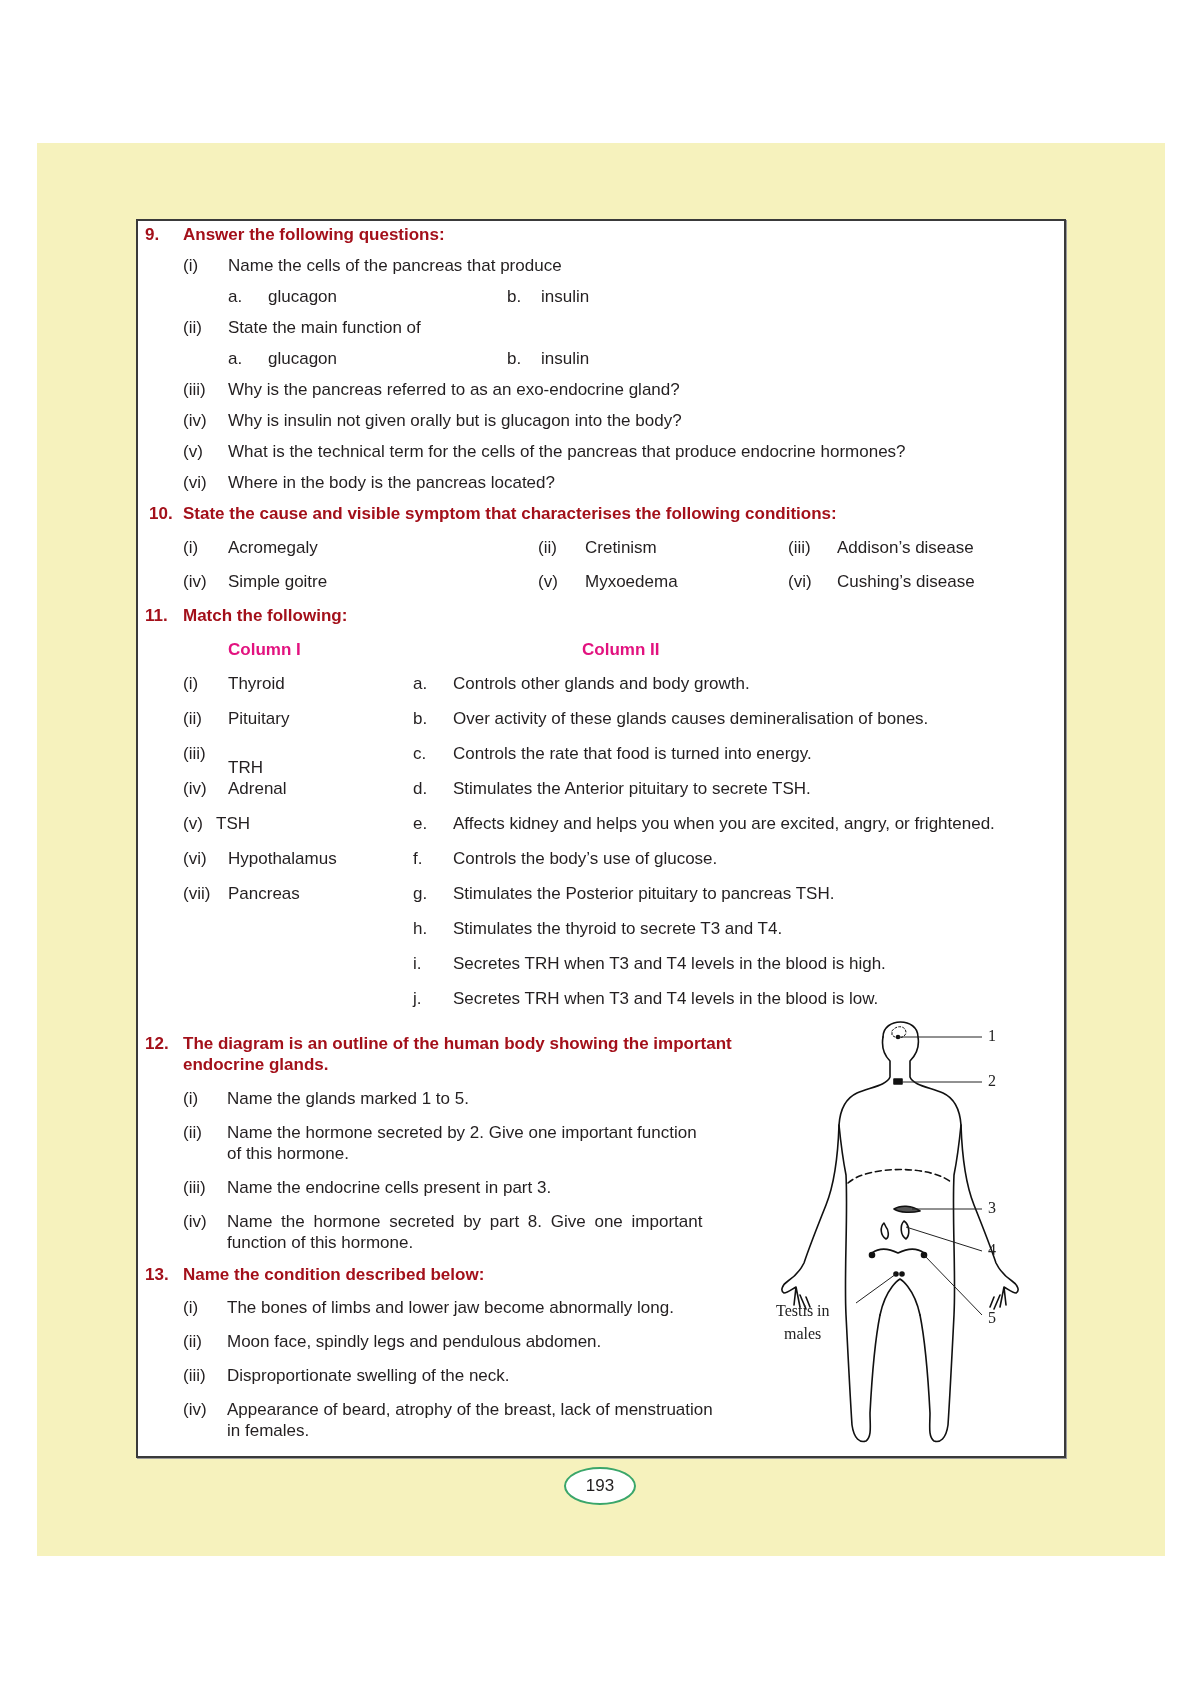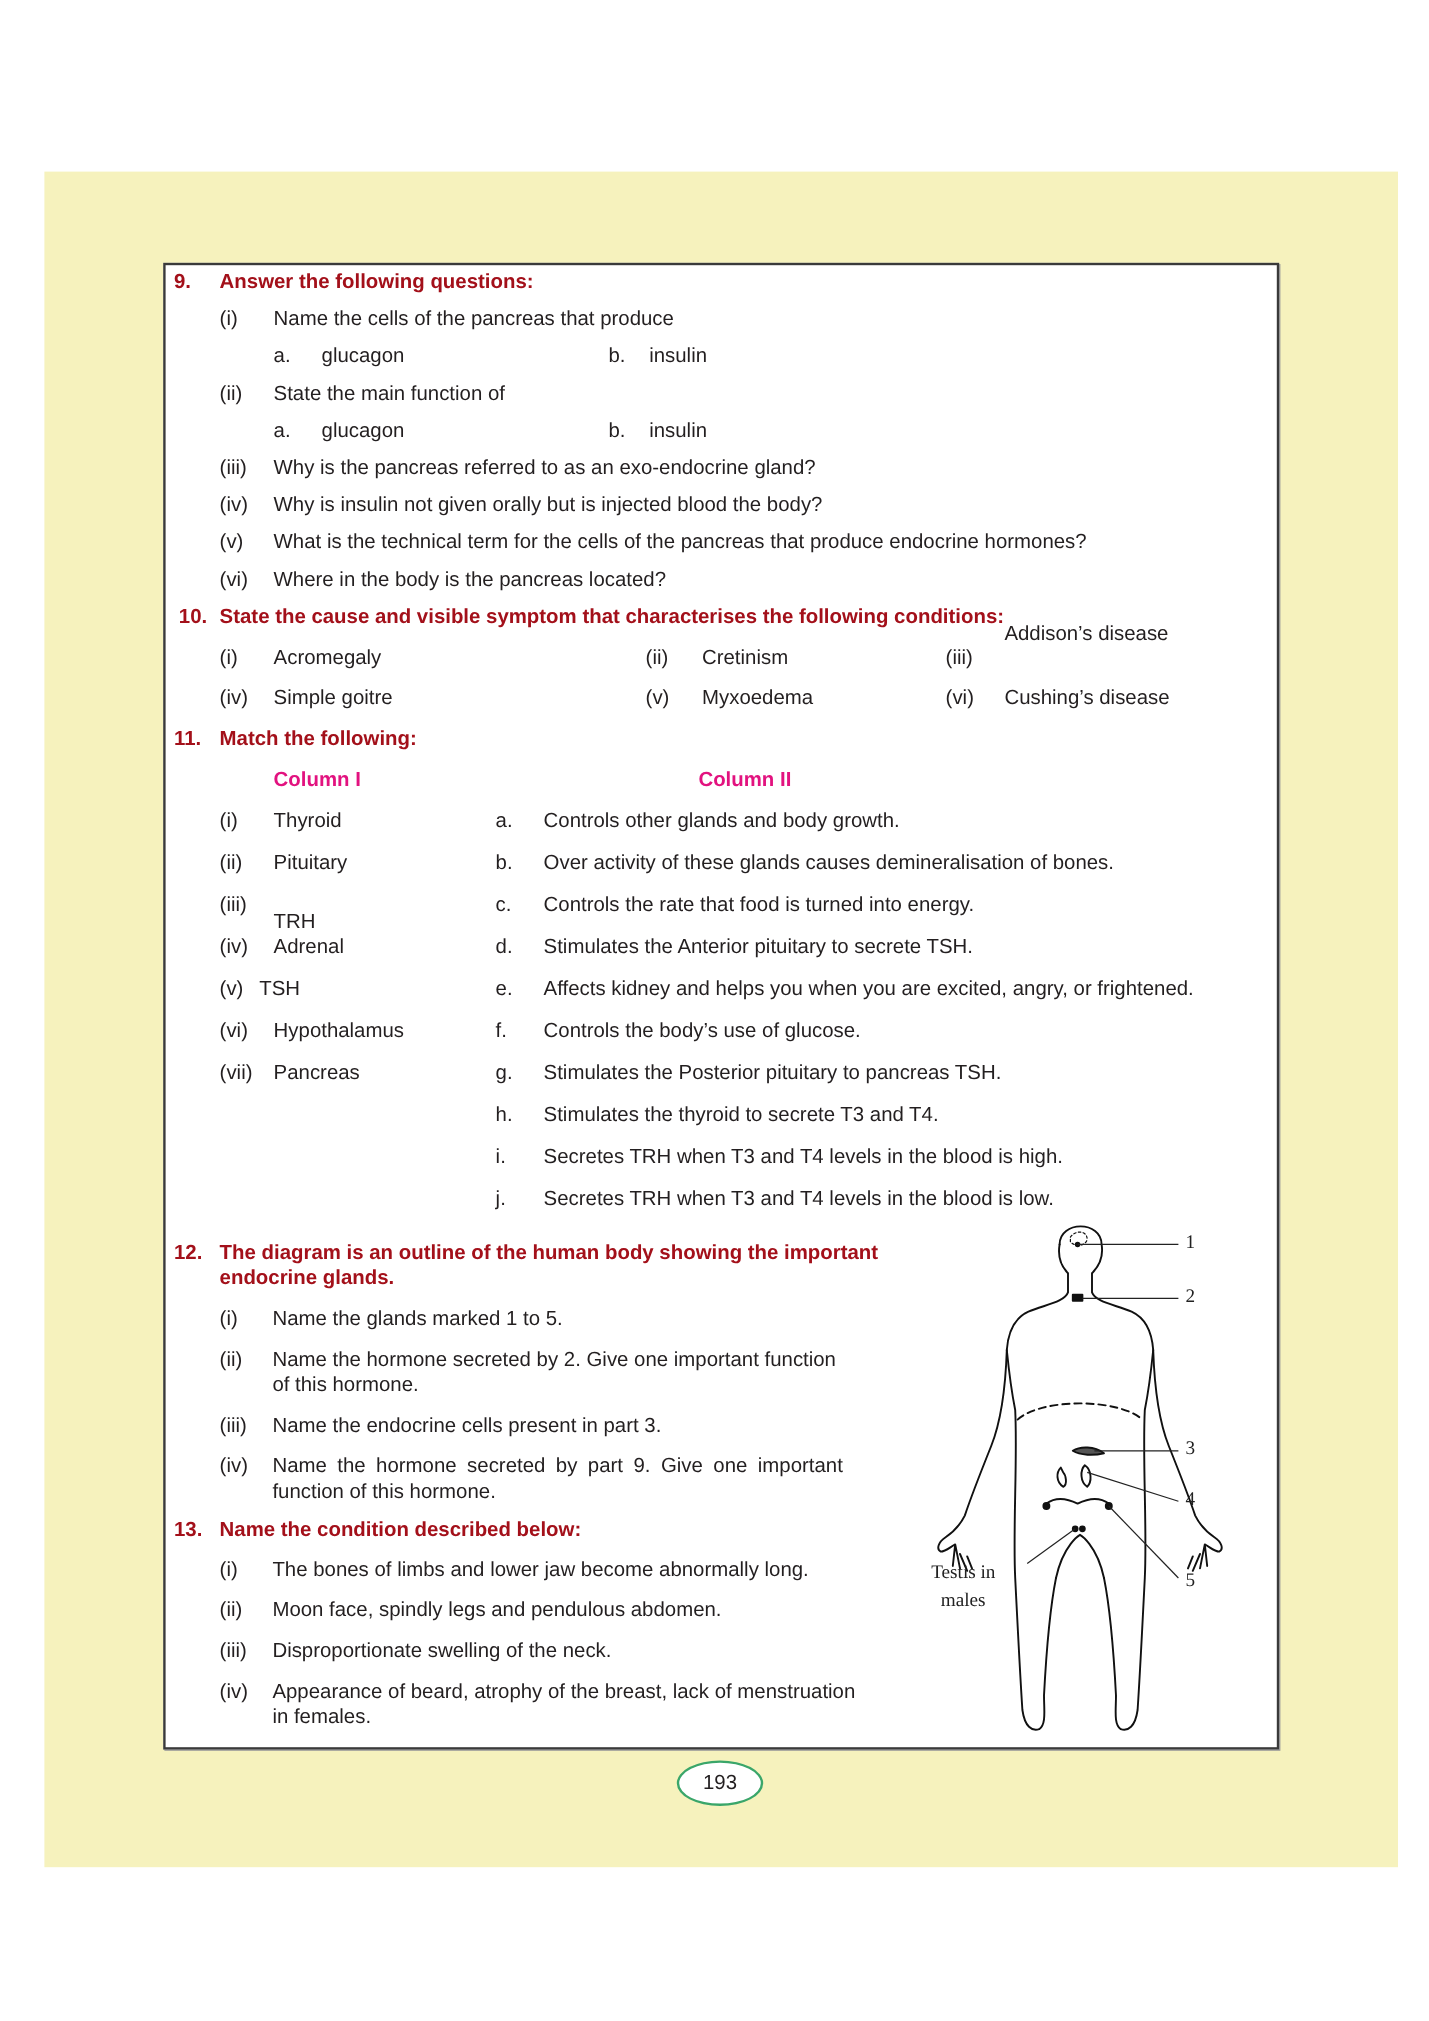--- a/index.html
+++ b/index.html
@@ -36,35 +36,35 @@
 <div class="t" style="left:183px;top:318px;">(ii)</div>
 <div class="t" style="left:228px;top:318px;">State the main function of</div>
 <div class="t" style="left:228px;top:349px;">a.</div>
 <div class="t" style="left:268px;top:349px;">glucagon</div>
 <div class="t" style="left:507px;top:349px;">b.</div>
 <div class="t" style="left:541px;top:349px;">insulin</div>
 
 <div class="t" style="left:183px;top:380px;">(iii)</div>
 <div class="t" style="left:228px;top:380px;">Why is the pancreas referred to as an exo-endocrine gland?</div>
 <div class="t" style="left:183px;top:411px;">(iv)</div>
-<div class="t" style="left:228px;top:411px;">Why is insulin not given orally but is injected blood the body?</div>
+<div class="t" style="left:228px;top:411px;">Why is insulin not given orally but is glucagon into the body?</div>
 <div class="t" style="left:183px;top:442px;">(v)</div>
 <div class="t" style="left:228px;top:442px;">What is the technical term for the cells of the pancreas that produce endocrine hormones?</div>
 <div class="t" style="left:183px;top:473px;">(vi)</div>
 <div class="t" style="left:228px;top:473px;">Where in the body is the pancreas located?</div>
 
 <div class="t red" style="left:149px;top:504px;">10.</div>
 <div class="t red" style="left:183px;top:504px;">State the cause and visible symptom that characterises the following conditions:</div>
 
 <div class="t" style="left:183px;top:538px;">(i)</div>
 <div class="t" style="left:228px;top:538px;">Acromegaly</div>
 <div class="t" style="left:538px;top:538px;">(ii)</div>
 <div class="t" style="left:585px;top:538px;">Cretinism</div>
 <div class="t" style="left:788px;top:538px;">(iii)</div>
-<div class="t" style="left:837px;top:518px;">Addison’s disease</div>
+<div class="t" style="left:837px;top:538px;">Addison’s disease</div>
 
 <div class="t" style="left:183px;top:572px;">(iv)</div>
 <div class="t" style="left:228px;top:572px;">Simple goitre</div>
 <div class="t" style="left:538px;top:572px;">(v)</div>
 <div class="t" style="left:585px;top:572px;">Myxoedema</div>
 <div class="t" style="left:788px;top:572px;">(vi)</div>
 <div class="t" style="left:837px;top:572px;">Cushing’s disease</div>
 
 <div class="t red" style="left:145px;top:606px;">11.</div>
 <div class="t red" style="left:183px;top:606px;">Match the following:</div>
@@ -116,21 +116,21 @@
 <div class="t" style="left:227px;top:1089px;">Name the glands marked 1 to 5.</div>
 
 <div class="t" style="left:183px;top:1123px;">(ii)</div>
 <div class="t" style="left:227px;top:1123px;">Name the hormone secreted by 2. Give one important function</div>
 <div class="t" style="left:227px;top:1144px;">of this hormone.</div>
 
 <div class="t" style="left:183px;top:1178px;">(iii)</div>
 <div class="t" style="left:227px;top:1178px;">Name the endocrine cells present in part 3.</div>
 
 <div class="t" style="left:183px;top:1212px;">(iv)</div>
-<div class="t" style="left:227px;top:1212px;word-spacing:4px;">Name the hormone secreted by part 9. Give one important</div>
+<div class="t" style="left:227px;top:1212px;word-spacing:4px;">Name the hormone secreted by part 8. Give one important</div>
 <div class="t" style="left:227px;top:1233px;">function of this hormone.</div>
 
 <div class="t red" style="left:145px;top:1265px;">13.</div>
 <div class="t red" style="left:183px;top:1265px;">Name the condition described below:</div>
 
 <div class="t" style="left:183px;top:1298px;">(i)</div>
 <div class="t" style="left:227px;top:1254px;margin-top:44px;">The bones of limbs and lower jaw become abnormally long.</div>
 <div class="t" style="left:183px;top:1332px;">(ii)</div>
 <div class="t" style="left:227px;top:1332px;">Moon face, spindly legs and pendulous abdomen.</div>
 <div class="t" style="left:183px;top:1366px;">(iii)</div>

